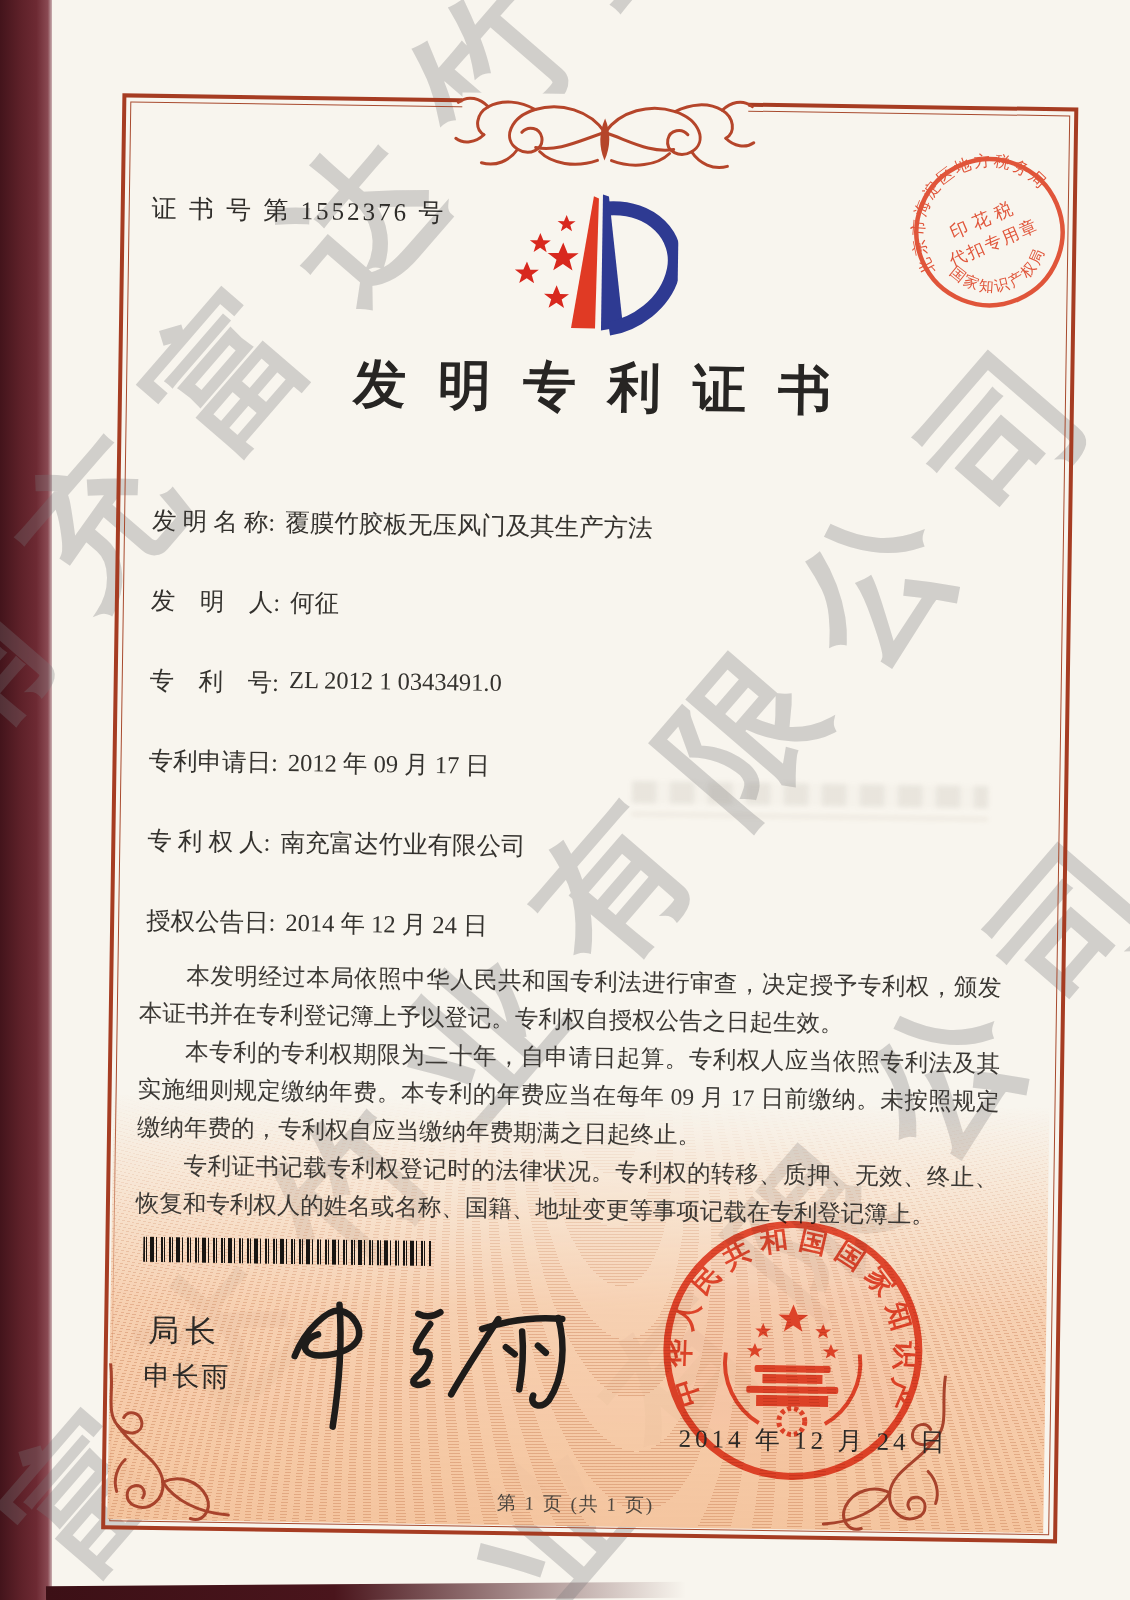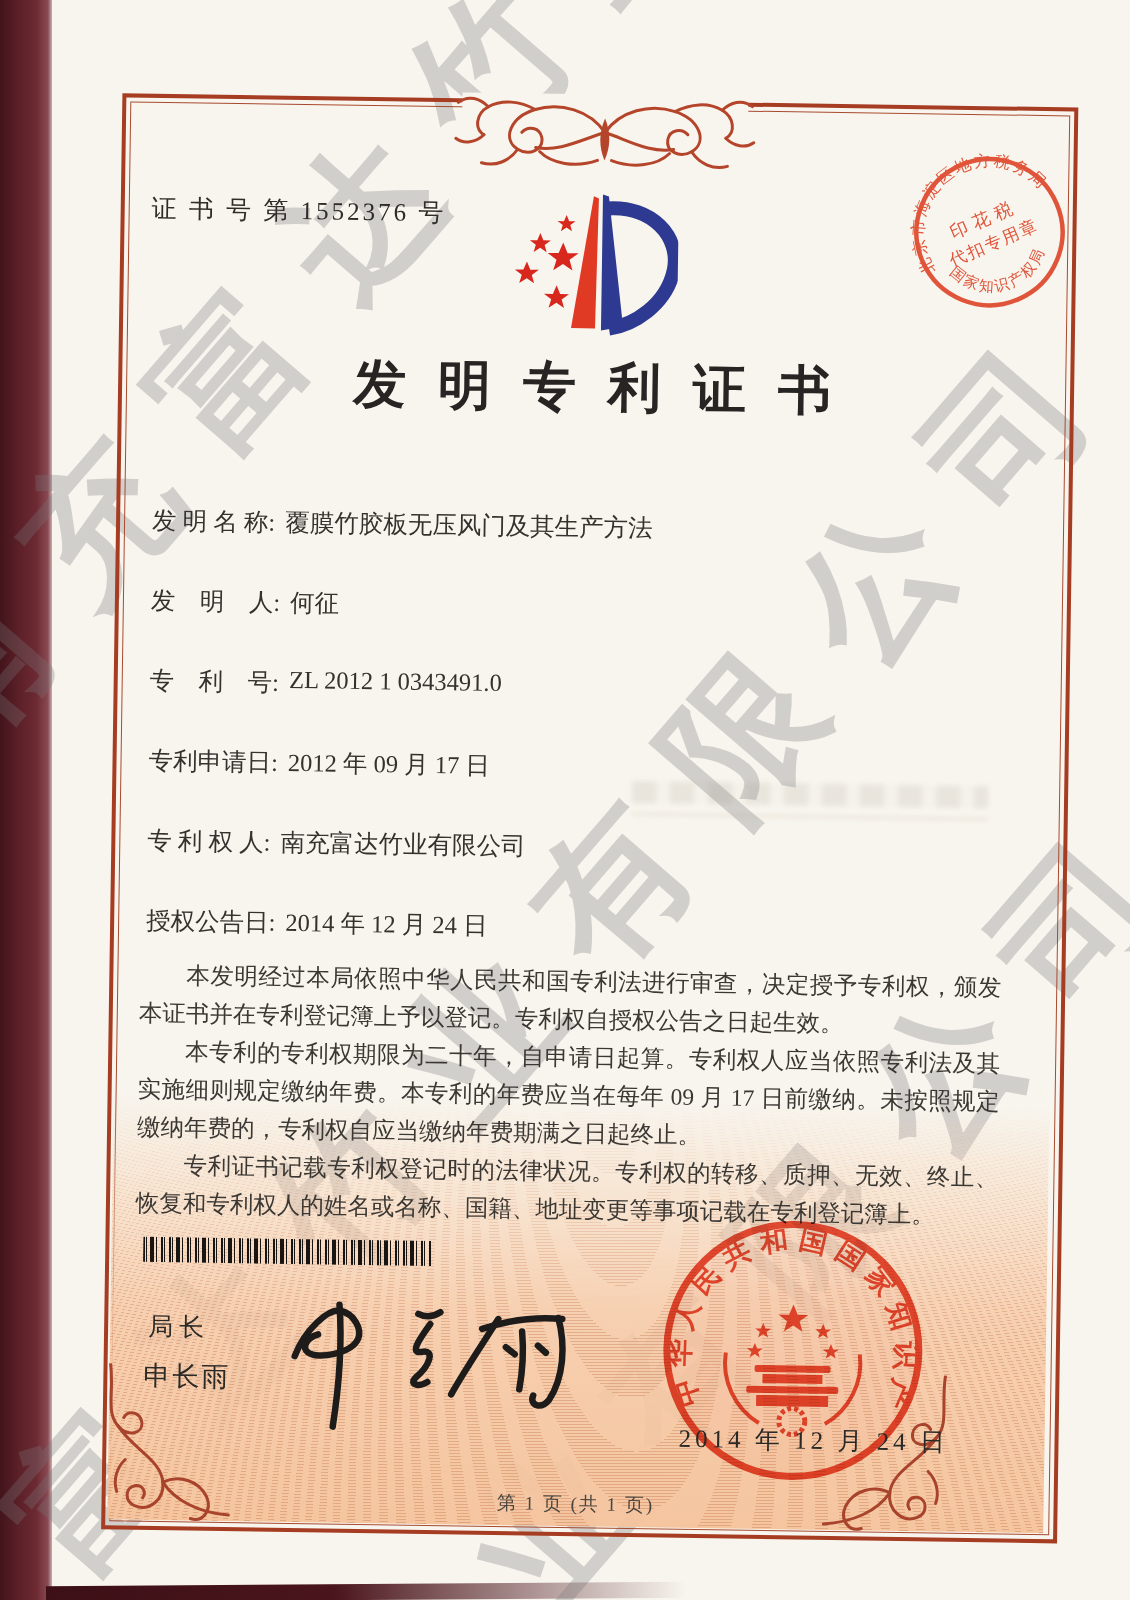--- a/index.html
+++ b/index.html
@@ -95,21 +95,21 @@
   .barcode{
     position:absolute; left:150px; top:1243px; width:288px; height:25px;
     background:repeating-linear-gradient(90deg,
       #181512 0 2px, transparent 2px 3px,
       #181512 3px 4px, transparent 4px 7px,
       #181512 7px 11px, transparent 11px 13px,
       #181512 13px 14px, transparent 14px 18px,
       #181512 18px 20px, transparent 20px 21px,
       #181512 21px 22px, transparent 22px 26px);
   }
-  .signer-title{position:absolute; left:156px; top:1316px; font-size:25px; color:#2c2a27; letter-spacing:6px;}
+  .signer-title{position:absolute; left:156px; top:1316px; font-size:31px; color:#2c2a27; letter-spacing:6px;}
   .signer-name{position:absolute; left:152px; top:1364px; font-size:27px; color:#2c2a27; letter-spacing:2px;}
   .signature{position:absolute; left:278px; top:1288px; width:320px; height:152px;}
 
   .seal{position:absolute; left:664px; top:1210px; width:274px; height:274px; mix-blend-mode:multiply; opacity:.93;}
   .issue-date{position:absolute; left:688px; top:1420px; font-size:25px; letter-spacing:4px; color:#2b2926;}
   .footer{position:absolute; left:112px; top:1491px; width:948px; text-align:center; font-size:19px; color:#4c463f; letter-spacing:2px;}
 
   .stamp-text{fill:#df4c30; font-family:"Liberation Serif","DejaVu Serif",serif;}
   .seal-text{fill:#e2432a; font-family:"Liberation Serif","DejaVu Serif",serif; font-weight:700;}
 </style>

